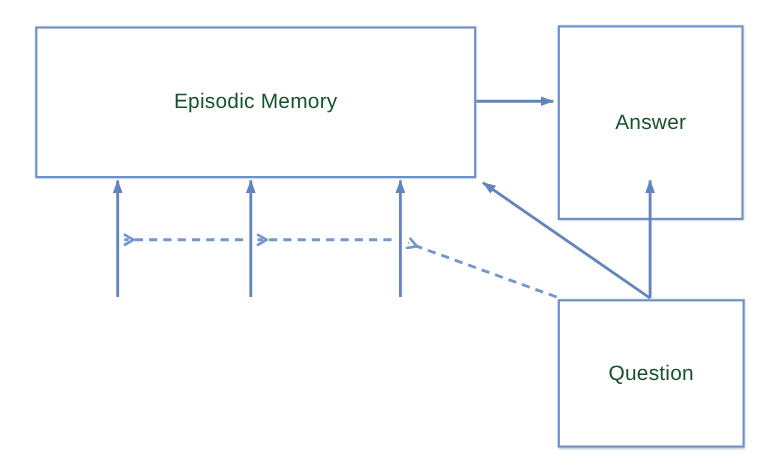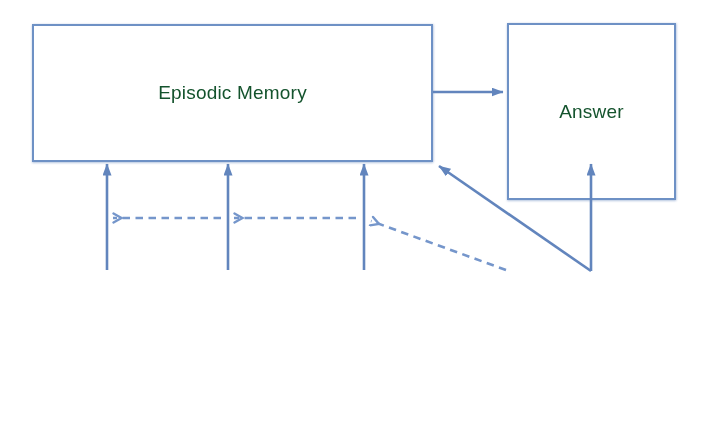--- a/index.html
+++ b/index.html
@@ -50,20 +50,23 @@
 
   <div class="node node-episodic">
     <span>Episodic Memory</span>
   </div>
 
   <div class="node node-answer">
     <span>Answer</span>
   </div>
 
 
+  <div class="node node-question">
+    <span>Question</span>
+  </div>
 
   <svg class="arrows" width="708" height="432" viewBox="0 0 708 432" aria-hidden="true">
     <defs>
       <marker id="mTri" markerUnits="userSpaceOnUse" markerWidth="14" markerHeight="11" refX="11.5" refY="4.5" orient="auto">
         <path d="M0,0 L12,4.5 L0,9 Z" fill="#6285bd"></path>
       </marker>
       <marker id="mChev" markerUnits="userSpaceOnUse" markerWidth="13" markerHeight="13" refX="9.5" refY="5.5" orient="auto">
         <path d="M9,1 L1,5.5 L9,10" fill="none" stroke="#7596cb" stroke-width="2.4" stroke-linecap="round"></path>
       </marker>
     </defs>

